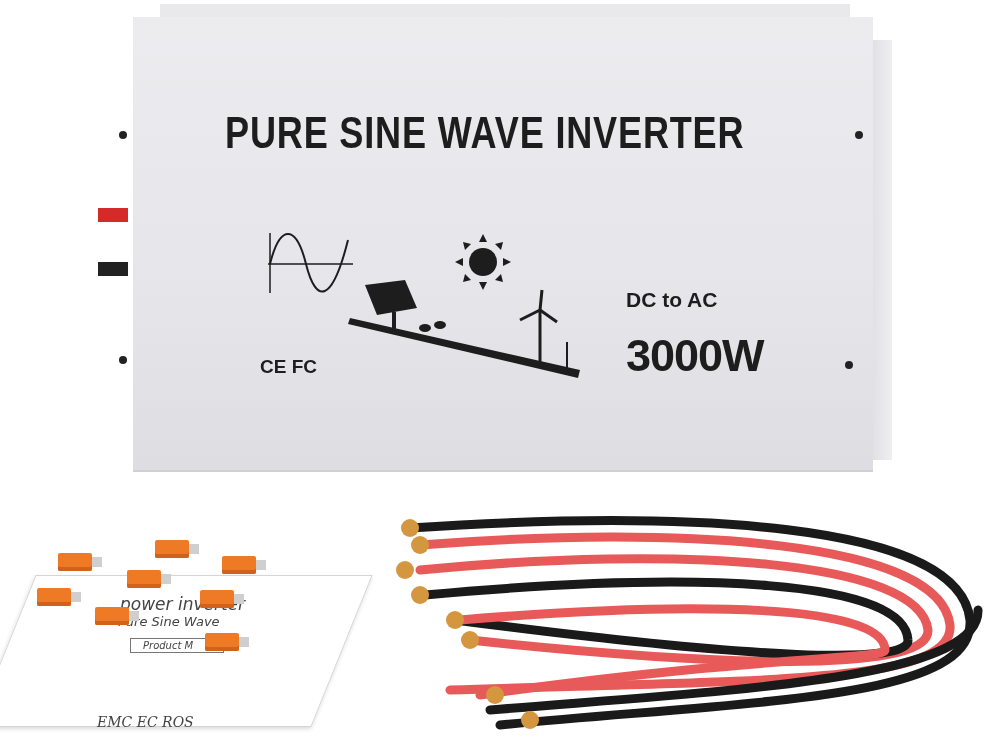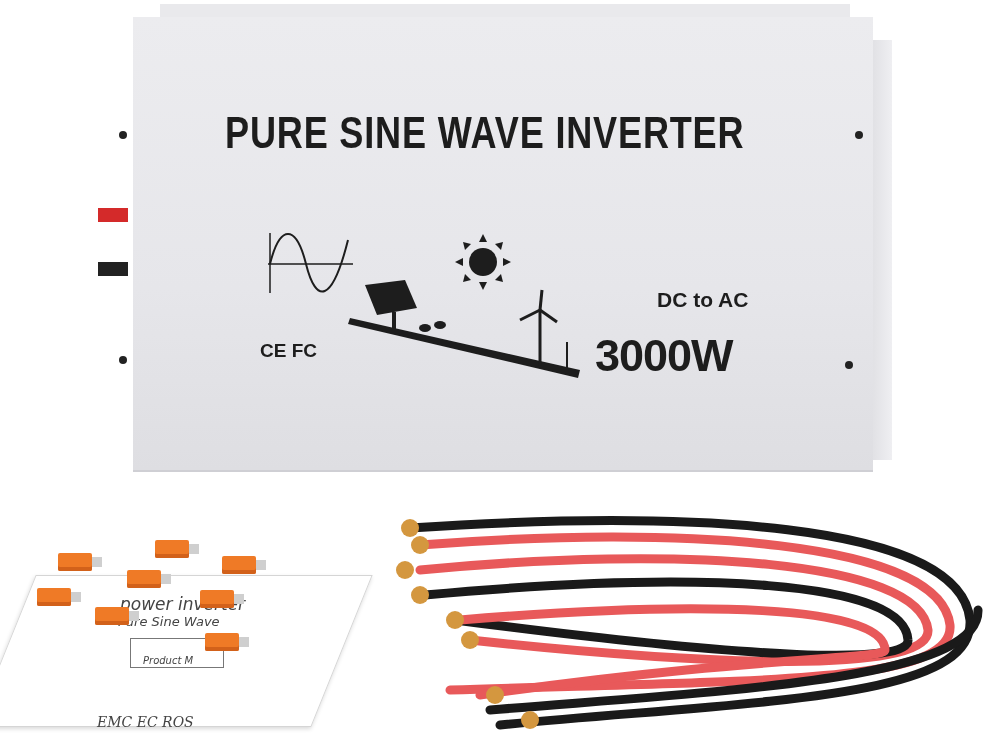--- a/index.html
+++ b/index.html
@@ -3,23 +3,23 @@
 <meta charset="utf-8">
 <style>
   html,body{margin:0;padding:0;}
   body{width:992px;height:747px;background:#ffffff;position:relative;overflow:hidden;font-family:"Liberation Sans",sans-serif;}
   .abs{position:absolute;}
   #inverter-top{left:160px;top:4px;width:690px;height:18px;background:#e9e9ec;}
   #inverter-body{left:133px;top:17px;width:740px;height:453px;background:linear-gradient(180deg,#ececef 0%,#e6e6ea 60%,#dedee2 100%);border-bottom:2px solid #cfcfd4;}
   #inverter-side{left:860px;top:40px;width:32px;height:420px;background:linear-gradient(90deg,#d8d8dc,#efeff2);}
   .screw{width:8px;height:8px;border-radius:50%;background:#222;}
   #title{left:225px;top:108px;width:530px;text-align:center;font-family:"Liberation Sans",sans-serif;font-weight:bold;font-size:44px;letter-spacing:1px;color:#1d1d1d;transform:scaleX(0.82);transform-origin:left top;white-space:nowrap;}
-  #dc-to-ac{left:626px;top:288px;font-weight:bold;font-size:21px;color:#1d1d1d;margin-left:31px;}
-  #power{left:595px;top:330px;font-weight:bold;font-size:45px;color:#1d1d1d;letter-spacing:-1px;}
-  #certs{left:260px;top:340px;font-weight:bold;font-size:19px;color:#1d1d1d;}
+  #dc-to-ac{left:626px;top:288px;font-weight:bold;font-size:21px;color:#1d1d1d;}
+  #power{left:626px;top:330px;font-weight:bold;font-size:45px;color:#1d1d1d;letter-spacing:-1px;}
+  #certs{left:260px;top:356px;font-weight:bold;font-size:19px;color:#1d1d1d;}
   .terminal{width:30px;height:14px;}
   #manual{left:5px;top:575px;width:335px;height:150px;background:#fff;border:1px solid #d5d5d5;transform:skewX(-22deg);box-shadow:0 2px 4px rgba(0,0,0,.15);}
   .manual-text{position:absolute;font-family:"DejaVu Sans",sans-serif;color:#444;font-style:italic;}
   .fuse{position:absolute;width:34px;height:18px;background:#ef7a26;border-radius:2px;box-shadow:inset 0 -4px 0 #d2611a;}
   .fuse::after{content:"";position:absolute;right:-10px;top:4px;width:10px;height:10px;background:#cfcfcf;}
 </style>
 </head>
 <body>
 
 <div class="abs" id="inverter-top"></div>
@@ -69,21 +69,21 @@
   <line x1="222" y1="62" x2="222" y2="92" stroke="#1d1d1d" stroke-width="2"></line>
 </svg>
 
 <div class="abs" id="dc-to-ac">DC to AC</div>
 <div class="abs" id="power">3000W</div>
 <div class="abs" id="certs">CE FC</div>
 
 <div class="abs" id="manual"></div>
 <div class="manual-text" style="left:120px;top:594px;font-size:17px;">power inverter</div>
 <div class="manual-text" style="left:118px;top:614px;font-size:13px;">Pure Sine Wave</div>
-<div class="manual-text" style="left:130px;top:638px;font-size:10px;border:1px solid #777;padding:16px 30px 1px 12px;">Product M</div>
+<div class="manual-text" style="left:130px;top:638px;font-size:10px;border:1px solid #777;padding:1px 30px 1px 12px;">Product M</div>
 <div class="manual-text" style="left:97px;top:682px;font-size:14px;font-family:'DejaVu Serif',serif;margin-top:32px;">EMC  EC ROS</div>
 
 <div class="fuse" style="left:58px;top:553px"></div>
 <div class="fuse" style="left:155px;top:540px"></div>
 <div class="fuse" style="left:222px;top:556px"></div>
 <div class="fuse" style="left:127px;top:570px"></div>
 <div class="fuse" style="left:37px;top:588px"></div>
 <div class="fuse" style="left:200px;top:590px"></div>
 <div class="fuse" style="left:95px;top:607px"></div>
 <div class="fuse" style="left:205px;top:633px"></div>

